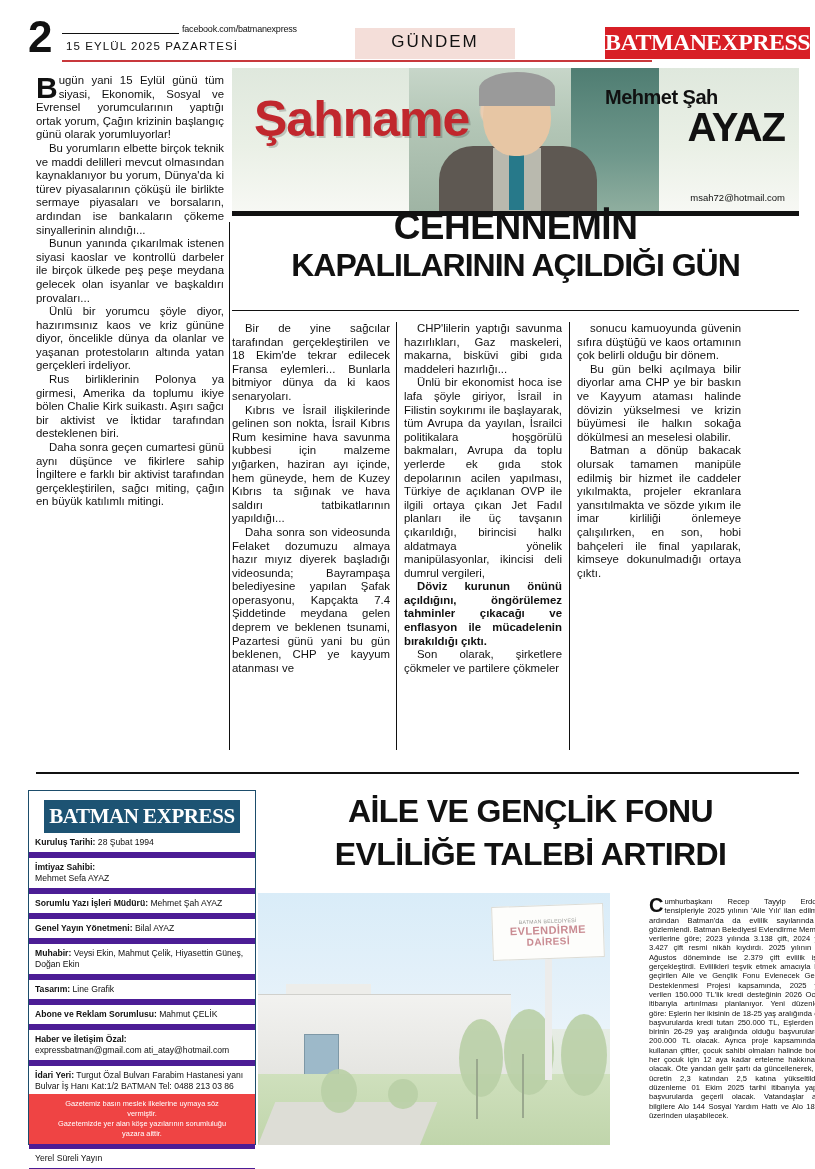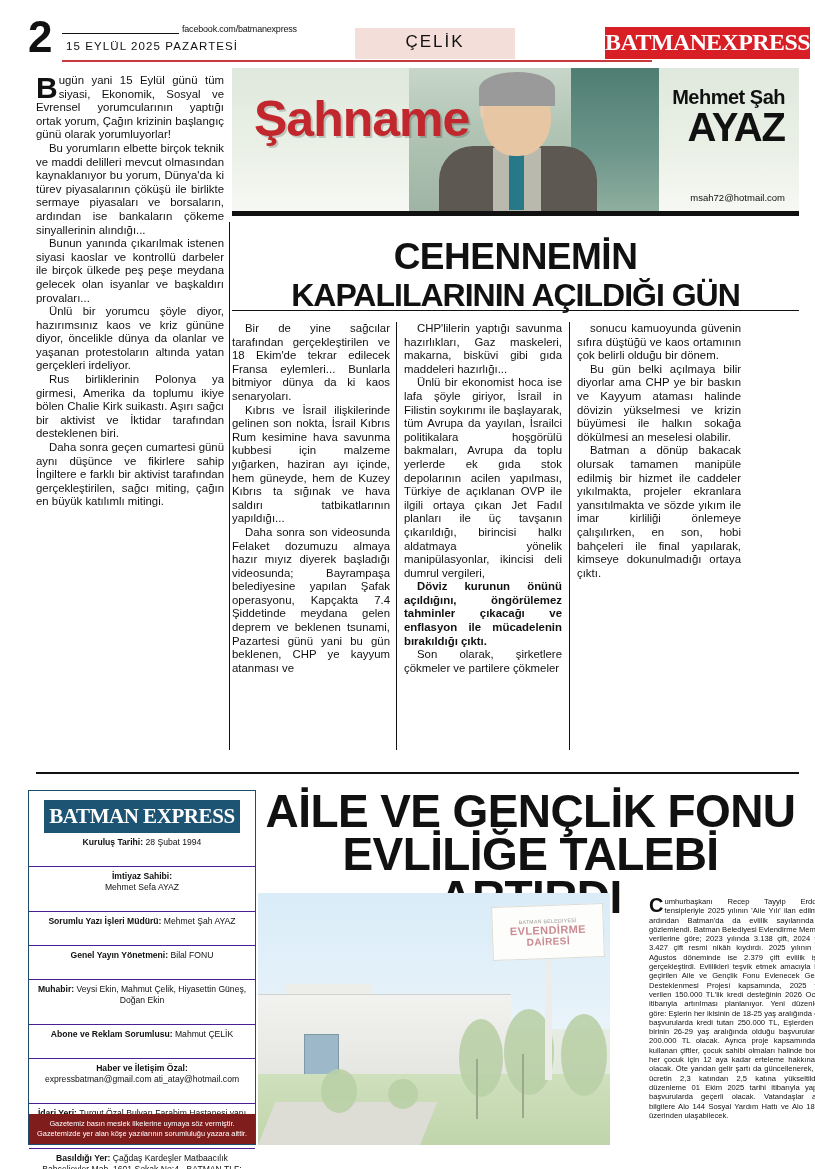--- a/index.html
+++ b/index.html
@@ -117,38 +117,38 @@
     background:linear-gradient(180deg,#4f7d72 0%,#6e978b 60%,#8fae9f 100%);
   }
   .banner-title{
     position:absolute;left:22px;top:22px;
     font-family:"Liberation Sans",sans-serif;
     font-size:50px;font-weight:700;color:#c1272d;
     letter-spacing:-1px;
     text-shadow:2px 2px 0 rgba(0,0,0,0.18);
   }
   .author-name{
-    position:absolute;right:14px;top:18px;text-align:right;width:180px;
+    position:absolute;right:14px;top:18px;width:180px;
     font-size:20px;font-weight:700;color:#111;letter-spacing:-0.5px;
     font-family:"Liberation Sans",sans-serif;
   }
   .author-surname{
     position:absolute;right:14px;top:38px;text-align:right;width:180px;
     font-size:40px;font-weight:700;color:#111;letter-spacing:-1px;line-height:42px;
     font-family:"Liberation Sans",sans-serif;
   }
   .author-mail{
     position:absolute;right:14px;bottom:8px;text-align:right;width:200px;
     font-size:9.5px;color:#111;
     font-family:"Liberation Sans",sans-serif;
   }
 
   
   .headline{
-    position:absolute;left:232px;top:238px;width:567px;
+    position:absolute;left:232px;top:208px;width:567px;
     text-align:center;
     font-family:"Liberation Sans",sans-serif;
     font-weight:700;color:#111;
     font-size:37px;line-height:38px;letter-spacing:-0.5px;
   }
   .headline .l2{font-size:32px;display:block;letter-spacing:-1px;}
 
   .hl-rule{position:absolute;left:232px;top:310px;width:567px;height:1px;background:#111;}
 
   
@@ -171,42 +171,42 @@
   }
   .kunye-logo{
     margin:9px auto 0 auto;width:196px;height:33px;background:#1d5373;
     display:flex;align-items:center;justify-content:center;
   }
   .kunye-logo span{
     color:#fff;font-weight:700;font-size:21px;letter-spacing:-0.4px;
     font-family:"Liberation Serif",serif;text-transform:uppercase;
   }
   .kunye-row{
-    border-bottom:1px solid #4c1d95;
-    padding:4px 6px 18px 6px;
-    text-align:center;
+    border-bottom:6px solid #4c1d95;
+    padding:4px 6px 4px 6px;
+    text-align:left;
     font-size:8.6px;line-height:11px;
     font-family:"Liberation Sans",sans-serif;
     color:#111;
   }
   .kunye-row:first-of-type{border-top:1px solid #1d4d6b;margin-top:7px;}
   .kunye-row b{font-weight:700;}
   .kunye-note{
     position:absolute;left:0;bottom:0;width:100%;
-    background:#7f1d1d;color:#fff;
+    background:#ef4444;color:#fff;
     font-size:7.4px;line-height:10px;text-align:center;
-    padding:5px 6px;box-sizing:border-box;
+    padding:5px 22px;box-sizing:border-box;
   }
 
   
   .bhl{
     position:absolute;left:258px;top:790px;width:545px;
     text-align:center;font-weight:700;color:#111;
     font-family:"Liberation Sans",sans-serif;
-    font-size:46px;line-height:43px;letter-spacing:-0.6px;
+    font-size:32px;line-height:43px;letter-spacing:-0.6px;
   }
   .bphoto{
     position:absolute;left:258px;top:893px;width:352px;height:252px;
     background:linear-gradient(180deg,#dff0fb 0%,#eaf4fb 42%,#e6ece4 55%,#d9e6cf 100%);
     overflow:hidden;
   }
   .bp-sky{position:absolute;left:0;top:0;width:100%;height:54%;
     background:linear-gradient(180deg,#d9ecf8 0%,#e9f3fa 100%);}
   .bp-build{
     position:absolute;left:0;top:40%;width:72%;height:35%;
@@ -255,21 +255,21 @@
 <body>
 
 <div class="page">
 
   <div class="header">
     <div class="pagenum">2</div>
     <div class="hdr-rule-top"></div>
     <div class="hdr-social">facebook.com/batmanexpress</div>
     <div class="hdr-date">15 EYLÜL 2025 PAZARTESİ</div>
     <div class="gundem-box"></div>
-    <div class="gundem-text">ÇELİK</div>
+    <div class="gundem-text">GÜNDEM</div>
     <div class="hdr-redline"></div>
     <div class="masthead-top">
       <span>Batman</span>
         <span class="small">&nbsp;</span>
         <span>Express</span>
     </div>
   </div>
 
   <div class="banner">
     <div class="banner-photo">
@@ -333,24 +333,27 @@
     <div class="kunye-row">
       <b>Kuruluş Tarihi:</b><span> 28 Şubat 1994</span>
     </div>
     <div class="kunye-row">
       <b>İmtiyaz Sahibi:</b><br><span>Mehmet Sefa AYAZ</span>
     </div>
     <div class="kunye-row">
       <b>Sorumlu Yazı İşleri Müdürü:</b><span> Mehmet Şah AYAZ</span>
     </div>
     <div class="kunye-row">
-      <b>Genel Yayın Yönetmeni:</b><span> Bilal FONU</span>
+      <b>Genel Yayın Yönetmeni:</b><span> Bilal AYAZ</span>
     </div>
     <div class="kunye-row">
       <b>Muhabir:</b><span> Veysi Ekin, Mahmut Çelik, Hiyasettin Güneş, Doğan Ekin</span>
+    </div>
+    <div class="kunye-row">
+      <b>Tasarım:</b><span> Line Grafik</span>
     </div>
     <div class="kunye-row">
       <b>Abone ve Reklam Sorumlusu:</b><span> Mahmut ÇELİK</span>
     </div>
     <div class="kunye-row">
       <b>Haber ve İletişim Özal:</b><br><span>expressbatman@gmail.com ati_atay@hotmail.com</span>
     </div>
     <div class="kunye-row">
       <b>İdari Yeri:</b><span> Turgut Özal Bulvarı Farabim Hastanesi yanı Bulvar İş Hanı Kat:1/2 BATMAN Tel: 0488 213 03 86</span>
     </div>

